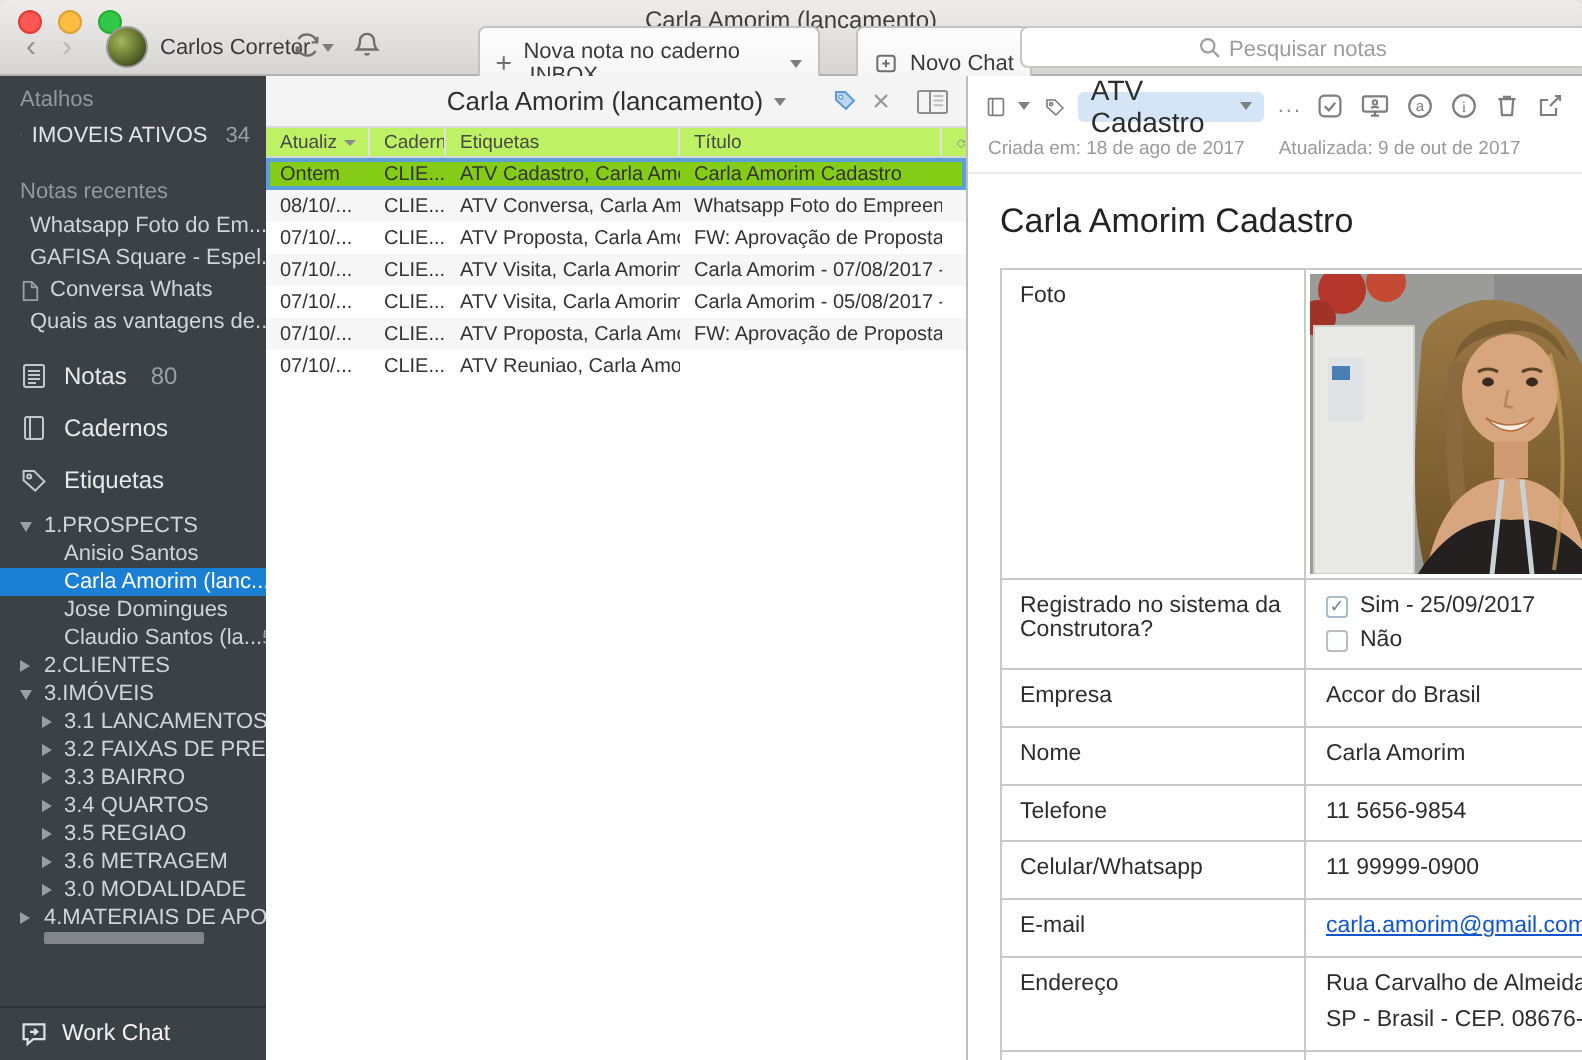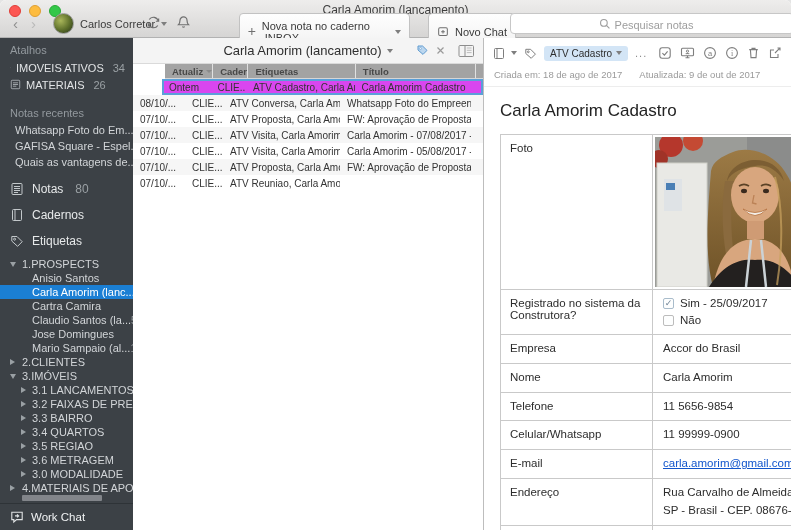--- a/index.html
+++ b/index.html
@@ -56,39 +56,39 @@
   .tree-stub i{display:block;width:80px;height:6px;background:rgba(214,218,221,.45);border-radius:1px;}
   .workchat{position:absolute;left:0;right:0;bottom:0;height:26px;background:#3c4146;
     border-top:1px solid #2e3337;display:flex;align-items:center;gap:7px;padding:0 10px;
     font-size:11.5px;color:#f0f2f3;}
 
   
   .notelist{position:absolute;left:133px;top:38px;width:350px;bottom:0;background:#fff;}
   .lh{height:26px;background:#f4f4f4;border-bottom:1px solid #dadada;position:relative;
     display:flex;align-items:center;justify-content:center;gap:5px;font-size:13px;color:#2f2f2f;box-sizing:border-box;}
   .lh-icons{position:absolute;right:8px;top:0;height:100%;display:flex;align-items:center;gap:7px;}
-  .cols{display:flex;height:15px;background:#a3a3a3;border-bottom:1px solid #d6d6d6;
-    font-size:9.5px;font-weight:bold;color:#484848;box-sizing:border-box;margin-left:32px;}
+  .cols{display:flex;height:15px;background:#bef264;border-bottom:1px solid #d6d6d6;
+    font-size:9.5px;font-weight:normal;color:#484848;box-sizing:border-box;}
   .cols>div{border-right:1px solid #e1e1e1;padding:1px 0 0 7px;box-sizing:border-box;
     white-space:nowrap;overflow:hidden;display:flex;align-items:center;gap:3px;}
   .c1{width:52px;} .c2{width:38px;} .c3{width:117px;} .c4{width:131px;} .c5{flex:1;border-right:none !important;}
   .nrow{display:flex;height:16px;font-size:10px;color:#333;}
   .nrow>div{padding:0 0 0 7px;box-sizing:border-box;white-space:nowrap;overflow:hidden;
     display:flex;align-items:center;}
   .nrow.alt{background:#f6f6f6;}
-  .nrow.sel{background:#d946ef;box-shadow:inset 0 0 0 2px #5b9fd8;margin-left:29px;}
+  .nrow.sel{background:#84cc16;box-shadow:inset 0 0 0 2px #5b9fd8;}
   .hcaret{width:0;height:0;border-left:3px solid transparent;border-right:3px solid transparent;border-top:3.5px solid #8a8a8a;}
 
   
   .pane{position:absolute;left:483px;top:38px;right:0;bottom:0;background:#fff;
     border-left:1px solid #bdbdbd;overflow:hidden;box-sizing:border-box;}
   .ntb{height:24px;display:flex;align-items:center;gap:7px;padding:3px 9px 0;}
   .ntb-right{margin-left:auto;display:flex;align-items:center;gap:8px;}
   .chip{background:#d3e5f6;border-radius:3px;height:15px;display:flex;align-items:center;
-    gap:4px;padding:0 6px;font-size:10px;color:#2d2d2d;text-align:right;}
+    gap:4px;padding:0 6px;font-size:14px;color:#2d2d2d;}
   .chip .caret{border-top-color:#5d7everybody}
   .more{color:#8d8d8d;font-size:11px;letter-spacing:1px;line-height:8px;}
   .meta{display:flex;gap:17px;padding:4px 10px 6px;font-size:9.5px;color:#9a9a9a;border-bottom:1px solid #ededed;}
   .ntitle{padding:14px 16px 5px;font-size:17px;color:#232323;}
   table.ftab{border-collapse:collapse;margin:8px 0 0 16px;width:470px;table-layout:fixed;}
   .ftab td{border:1px solid #c9c9c9;vertical-align:top;font-size:11.5px;color:#2d2d2d;}
   .ftab td.lab{width:133px;padding:7px 9px;}
   .ftab td.val{padding:5px 10px;line-height:1.55;}
   .ftab td.photo-cell{padding:2px;}
   .cbline{display:flex;align-items:center;gap:6px;height:17px;}
@@ -154,44 +154,43 @@
     <div class="sec">Atalhos</div>
 
     <div class="sc-item">
       <svg class="ic" width="11" height="11" viewBox="0 0 13 13">
         <rect x="1.5" y="1.5" width="10" height="10" rx="1" fill="none" stroke="#aeb4b8"></rect>
         <path d="M3.5 4.5h6M3.5 6.5h6M3.5 8.5h4" stroke="#aeb4b8"></path>
         </svg>
       <span>IMOVEIS ATIVOS</span>
       <span class="cnt">34</span>
     </div>
-    <div class="sc-item">
-      <svg class="ic" width="11" height="11" viewBox="0 0 13 13">
-        <rect x="1.5" y="1.5" width="10" height="10" rx="1" fill="none" stroke="#aeb4b8"></rect>
-        <path d="M3.5 4.5h6M3.5 6.5h6M3.5 8.5h4" stroke="#aeb4b8"></path>
-        </svg>
-      <span>MATERIAIS</span>
-      <span class="cnt">26</span>
-    </div>
 
     <div class="sec" style="margin-top:8px">Notas recentes</div>
 
     <div class="rec-item">
       <svg class="ic" width="10" height="11" viewBox="0 0 11 12">
         <path d="M2 1h4.5L9.5 4v7H2z" fill="none" stroke="#9aa0a4"></path>
           <path d="M6.5 1v3h3" fill="none" stroke="#9aa0a4"></path>
         </svg>
       <span>Whatsapp Foto do Em...</span>
     </div>
     <div class="rec-item">
       <svg class="ic" width="10" height="11" viewBox="0 0 11 12">
         <path d="M2 1h4.5L9.5 4v7H2z" fill="none" stroke="#9aa0a4"></path>
           <path d="M6.5 1v3h3" fill="none" stroke="#9aa0a4"></path>
         </svg>
       <span>GAFISA Square - Espel...</span>
+    </div>
+    <div class="rec-item">
+      <svg class="ic" width="10" height="11" viewBox="0 0 11 12">
+        <path d="M2 1h4.5L9.5 4v7H2z" fill="none" stroke="#9aa0a4"></path>
+          <path d="M6.5 1v3h3" fill="none" stroke="#9aa0a4"></path>
+        </svg>
+      <span>Conversa Whats</span>
     </div>
     <div class="rec-item">
       <svg class="ic" width="10" height="11" viewBox="0 0 11 12">
         <path d="M2 1h4.5L9.5 4v7H2z" fill="none" stroke="#9aa0a4"></path>
           <path d="M6.5 1v3h3" fill="none" stroke="#9aa0a4"></path>
         </svg>
       <span>Quais as vantagens de...</span>
     </div>
 
     <div style="height:6px"></div>
@@ -224,32 +223,25 @@
         <span>1.PROSPECTS</span>
       </div>
       <div class="trow l1">
         <span>Anisio Santos</span>
       </div>
       <div class="trow l1 sel">
         <span>Carla Amorim (lanc...</span>
 
       </div>
       <div class="trow l1">
-        <span>Cartra Camira</span>
+        <span>Jose Domingues</span>
       </div>
       <div class="trow l1">
         <span>Claudio Santos (la...</span>
         <span class="cnt">5</span>
-      </div>
-      <div class="trow l1">
-        <span>Jose Domingues</span>
-      </div>
-      <div class="trow l1">
-        <span>Mario Sampaio (al...</span>
-        <span class="cnt">1</span>
       </div>
       <div class="trow">
         <span class="tw tw-r"></span>
         <span>2.CLIENTES</span>
       </div>
       <div class="trow">
         <span class="tw tw-d"></span>
         <span>3.IMÓVEIS</span>
       </div>
       <div class="trow l1">

